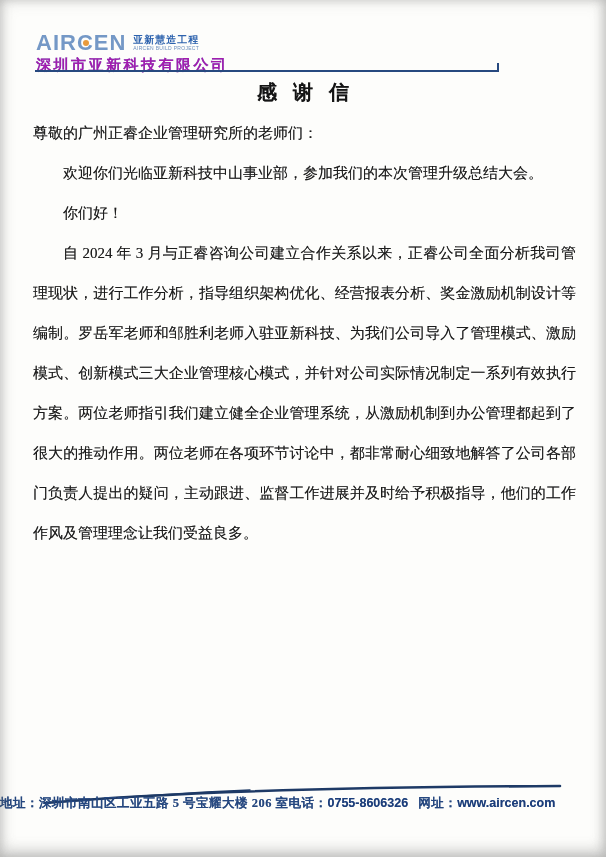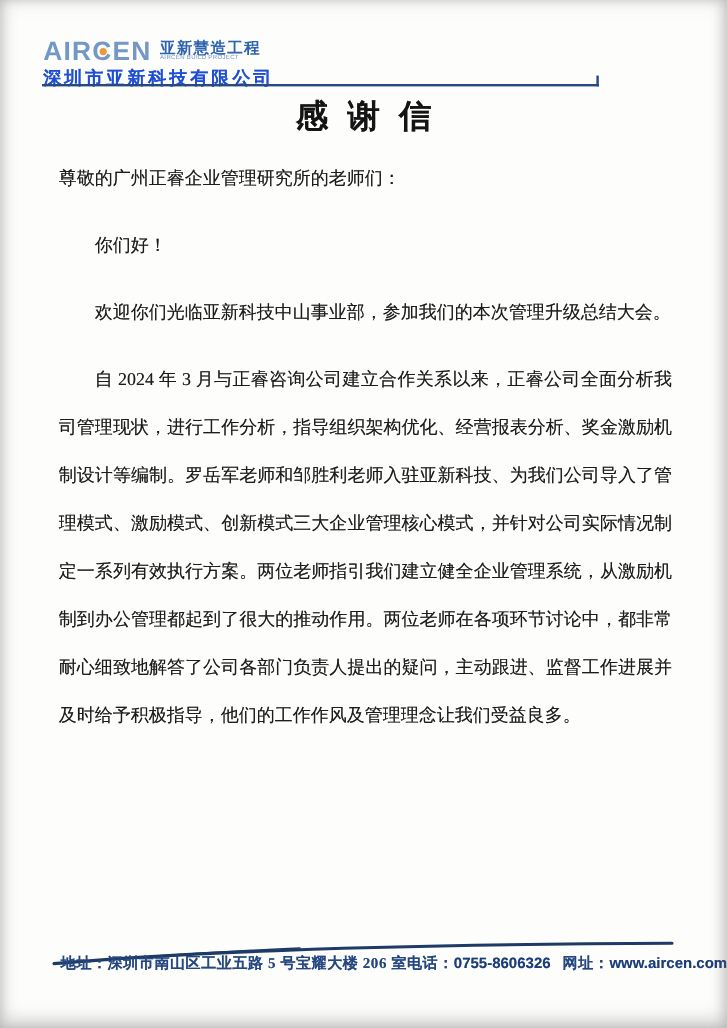--- a/index.html
+++ b/index.html
@@ -25,57 +25,57 @@
     font-weight:bold; font-size:22px; line-height:20px;
     color:#7498c6; letter-spacing:1px; white-space:nowrap;
   }
   .brand .brand-c { position:relative; display:inline-block; }
   .brand .brand-c .dot {
     position:absolute; width:6px; height:6px; border-radius:50%;
     background:#e89a3c; left:6px; top:7px;
   }
   .tagline { display:flex; flex-direction:column; padding-top:2px; }
   .tagline-cn {
-    font-size:13px; font-weight:bold; color:#2e63ae; letter-spacing:1px;
+    font-size:10px; font-weight:bold; color:#2e63ae; letter-spacing:1px;
     line-height:10px; white-space:nowrap;
   }
   .tagline-en {
     font-size:5px; color:#6d8fbd; line-height:6px; letter-spacing:.3px;
     white-space:nowrap; font-family:"Liberation Sans",sans-serif;
   }
   .company {
-    margin-top:3px; font-size:15px; font-weight:bold; color:#1d4ed8;
+    margin-top:3px; font-size:15px; font-weight:bold; color:#a21caf;
     letter-spacing:2.5px; white-space:nowrap;
     text-shadow:0 0 .4px rgba(42,85,162,.6);
   }
   .header-rule { position:absolute; top:70px; left:35px; width:464px; height:2px; background:#27497f; }
   .header-rule-tick { position:absolute; top:63px; left:497px; width:2px; height:9px; background:#27497f; }
 
   
   .title {
     position:absolute; top:79px; left:0; right:0; text-align:center;
-    font-size:27px; font-weight:bold; color:#141414;
+    font-size:20px; font-weight:bold; color:#141414;
     letter-spacing:16px; text-indent:16px;
     text-shadow:0 0 .5px rgba(0,0,0,.55);
   }
 
   
   .body {
     position:absolute; top:113px; left:33px; width:543px;
     font-size:15px; line-height:40px; text-align:justify; color:#1c1c1c;
     text-shadow:0 0 .4px rgba(0,0,0,.5);
   }
-  .body p { margin:16px; text-indent:2em; }
+  .body p { margin:0; text-indent:2em; }
   .body p.salutation { text-indent:0; }
 
   
   .footer { position:absolute; left:0; top:778px; width:606px; }
   .footer-rule-svg { display:block; }
   .footer-text {
-    position:absolute; top:17px; left:0; right:0; text-align:right;
+    position:absolute; top:17px; left:0; right:0; text-align:left;
     font-size:12.5px; font-weight:bold; color:#25477f;
     letter-spacing:.5px; white-space:nowrap;
     text-shadow:0 0 .3px rgba(37,71,127,.6);
   }
   .footer-text .num {
     font-family:"Liberation Sans","DejaVu Sans",sans-serif;
     color:#1b3d7a; letter-spacing:0;
   }
   .footer-text .gap { display:inline-block; width:10px; }
 </style>
@@ -96,22 +96,22 @@
     </div>
     <div class="company">深圳市亚新科技有限公司</div>
   </div>
   <div class="header-rule"></div>
   <div class="header-rule-tick"></div>
 
   <div class="title">感谢信</div>
 
   <div class="body">
     <p class="salutation">尊敬的广州正睿企业管理研究所的老师们：</p>
+    <p>欢迎你们光临亚新科技中山事业部，参加我们的本次管理升级总结大会。</p>
     <p>你们好！</p>
-    <p>欢迎你们光临亚新科技中山事业部，参加我们的本次管理升级总结大会。</p>
     <p>自 2024 年 3 月与正睿咨询公司建立合作关系以来，正睿公司全面分析我司管理现状，进行工作分析，指导组织架构优化、经营报表分析、奖金激励机制设计等编制。罗岳军老师和邹胜利老师入驻亚新科技、为我们公司导入了管理模式、激励模式、创新模式三大企业管理核心模式，并针对公司实际情况制定一系列有效执行方案。两位老师指引我们建立健全企业管理系统，从激励机制到办公管理都起到了很大的推动作用。两位老师在各项环节讨论中，都非常耐心细致地解答了公司各部门负责人提出的疑问，主动跟进、监督工作进展并及时给予积极指导，他们的工作作风及管理理念让我们受益良多。</p>
   </div>
 
   <div class="footer">
     <svg class="footer-rule-svg" width="606" height="30" viewBox="0 0 606 30">
       <path d="M 45 25 C 160 15, 340 9, 560 8" fill="none" stroke="#1e3a66" stroke-width="2.6" stroke-linecap="round"></path>
       <path d="M 45 25 C 110 20, 180 15, 250 12" fill="none" stroke="#1e3a66" stroke-width="1.4" stroke-linecap="round"></path>
     </svg>
     <div class="footer-text">
       <span>地址：</span><span>深圳市南山区工业五路 5 号宝耀大楼 206 室</span><span>电话：</span><span class="num">0755-8606326</span><span class="gap"></span><span>网址：</span><span class="num">www.aircen.com</span>

